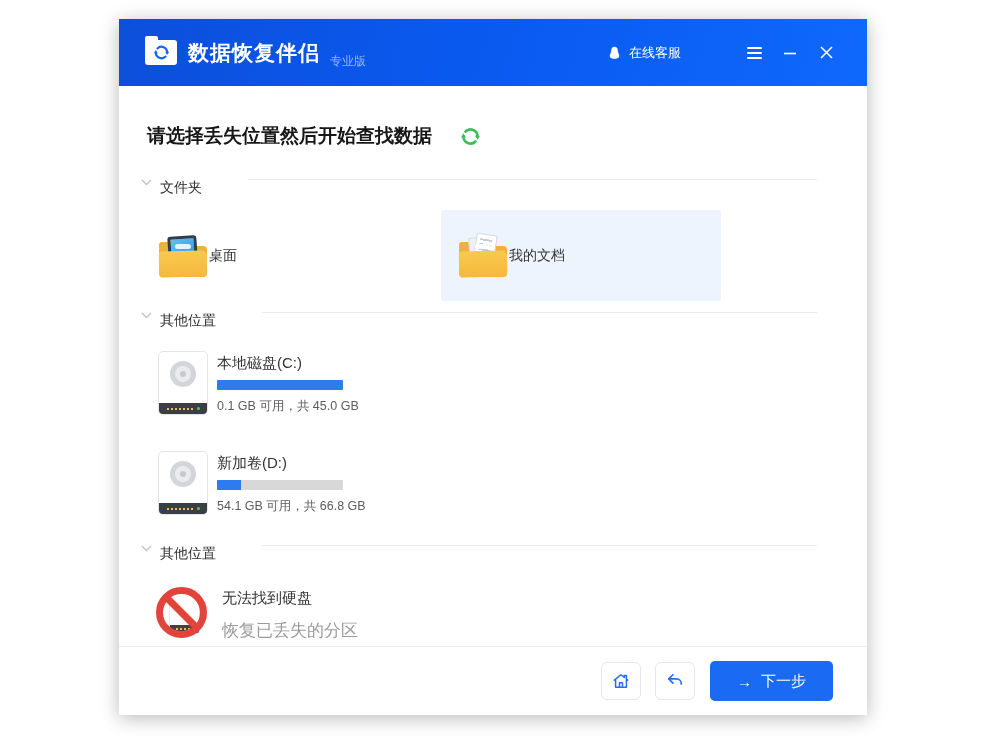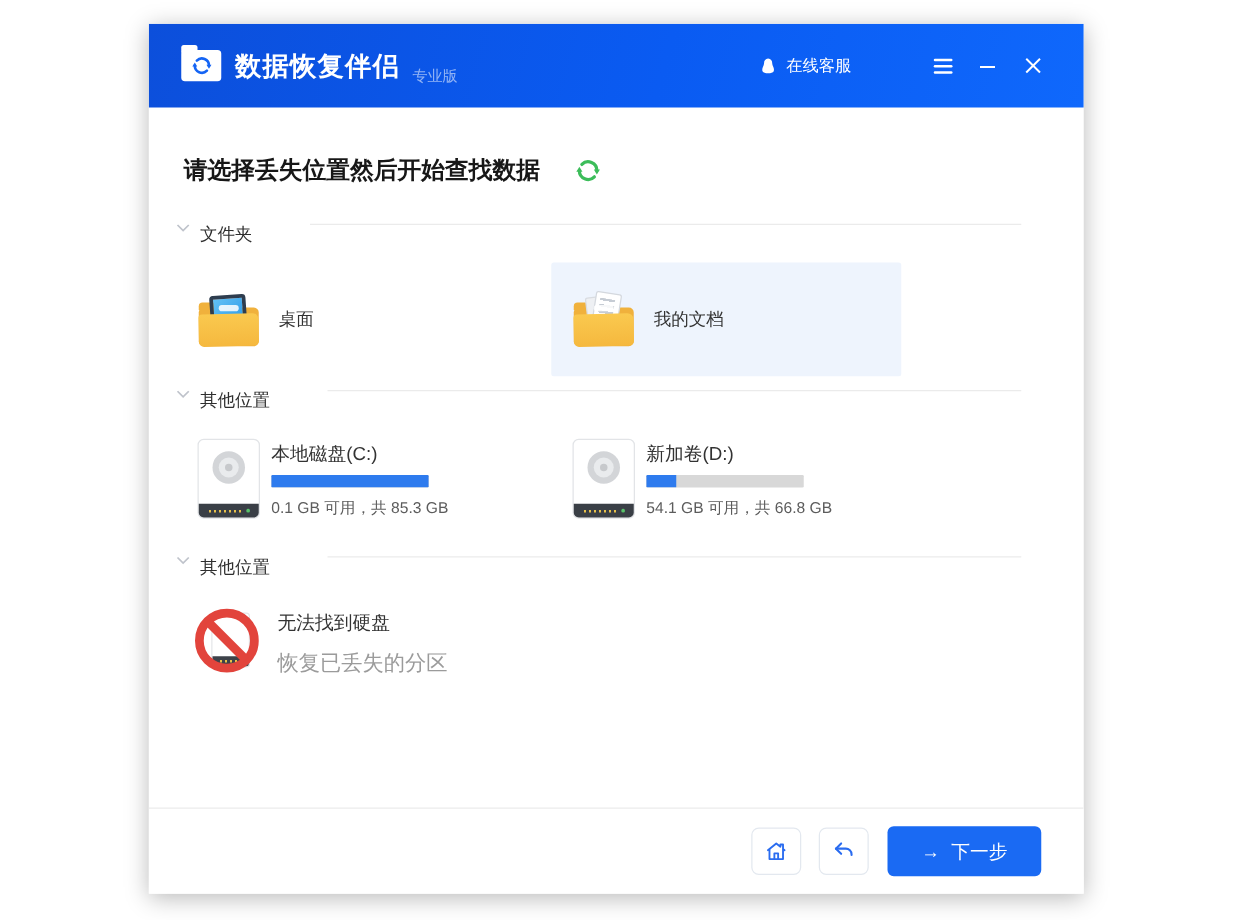--- a/index.html
+++ b/index.html
@@ -45,24 +45,24 @@
   .folder-item.selected { background:#eef4fd;font-family:Liberation Serif, serif; }
   .folder-icon { position:relative; width:50px; height:42px; margin-left:18px; flex:none; }
   .f-back { position:absolute; left:0; bottom:0; width:48px; height:31px; background:#f0b13c; border-radius:4px; }
   .f-back::before { content:''; position:absolute; top:-4px; left:0; width:16px; height:6px; background:#f0b13c; border-radius:3px 3px 0 0; }
   .f-monitor { position:absolute; left:9px; top:1px; width:29px; height:24px; background:linear-gradient(140deg,#62c1f5,#2f9ce9); border:3px solid #2e3d4f; border-radius:3px; transform:rotate(-4deg); }
   .f-paper { position:absolute; left:16px; top:-1px; width:21px; height:25px; background:#fff; border:1px solid #d4d8de; border-radius:2px; transform:rotate(9deg); }
   .f-paper::before { content:''; position:absolute; left:3px; right:4px; top:4px; height:13px; background:repeating-linear-gradient(to bottom,#c6ccd4 0 2px,transparent 2px 5px); }
   .f-paper2 { position:absolute; left:10px; top:2px; width:19px; height:22px; background:#eef0f3; border:1px solid #d9dce1; border-radius:2px; transform:rotate(-7deg); }
   .f-front { position:absolute; left:0; bottom:0; width:48px; height:26px; background:linear-gradient(180deg,#fac94f,#f5b83e); border-radius:3px 5px 4px 4px; transform:rotate(-1.5deg); }
   .f-pill { position:absolute; left:16px; top:9px; width:16px; height:5px; background:rgba(255,255,255,.85); border-radius:3px; }
-  .folder-label { margin-left:14px; font-size:14px; color:#333; }
-
-  
-  .disk-row { display:flex; gap:20px; margin-top:21px; }
+  .folder-label { font-size:14px; color:#333; }
+
+  
+  .disk-row { display:flex; gap:20px; margin-top:21px;flex-direction:column; }
   .disk-item { width:280px; height:80px; display:flex; cursor:pointer; }
   .drive-icon { position:relative; width:50px; height:64px; background:#fff; border:1px solid #e2e4e7; border-radius:5px; margin-left:17px; flex:none; }
   .drive-disc { position:absolute; left:11px; top:9px; width:26px; height:26px; border-radius:50%; background:#d3d5d8; }
   .drive-disc::before { content:''; position:absolute; inset:5px; border-radius:50%; background:#e9ebed; }
   .drive-disc::after { content:''; position:absolute; inset:10px; border-radius:50%; background:#c7c9cc; }
   .drive-strip { position:absolute; left:0; right:0; bottom:0; height:11px; background:#3a3f46; border-radius:0 0 4px 4px; display:flex; align-items:center; justify-content:center; gap:4px; }
   .drive-dashes { width:26px; height:2px; background:repeating-linear-gradient(to right,#e8c14a 0 2px,transparent 2px 4px); }
   .drive-led { width:3px; height:3px; border-radius:50%; background:#58c26a; }
   .disk-info { margin-left:9px; padding-top:3px; }
   .disk-name { font-size:15px; color:#333; }
@@ -206,21 +206,21 @@
           <span class="drive-strip">
               <span class="drive-dashes"></span>
               <span class="drive-led"></span>
             </span>
         </span>
         <span class="disk-info">
           <div class="disk-name">本地磁盘(C:)</div>
           <div class="bar">
               <div class="bar-fill" style="width: 99.8%;"></div>
             </div>
-          <div class="disk-usage">0.1 GB 可用，共 85.3 GB</div>
+          <div class="disk-usage">0.1 GB 可用，共 45.0 GB</div>
         </span>
       </div>
       <div class="disk-item">
         <span class="drive-icon">
           <span class="drive-disc"></span>
           <span class="drive-strip">
               <span class="drive-dashes"></span>
               <span class="drive-led"></span>
             </span>
         </span>

